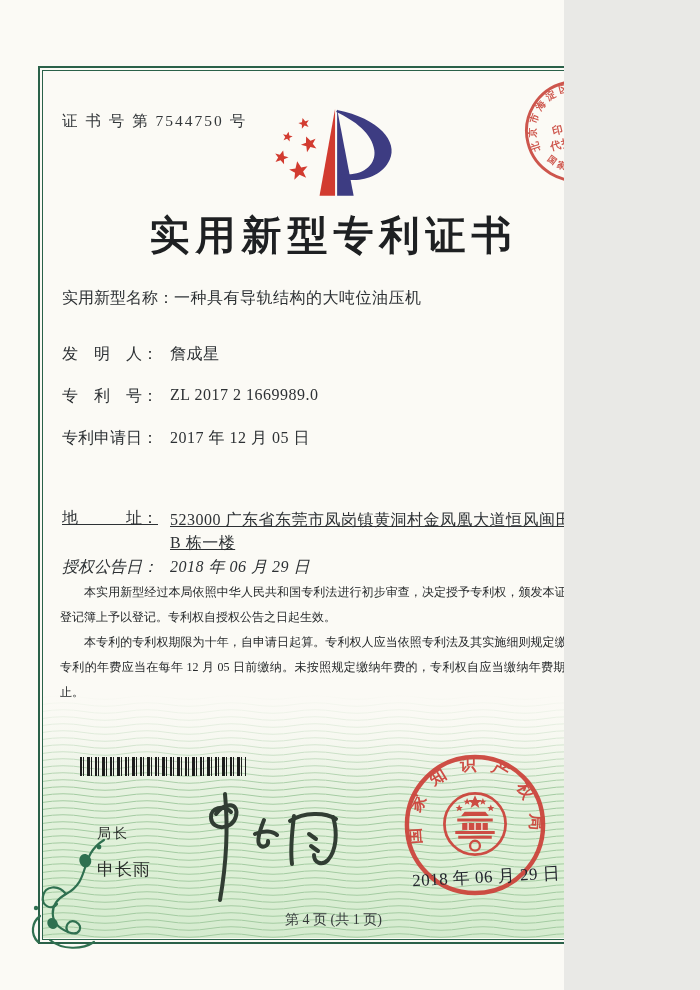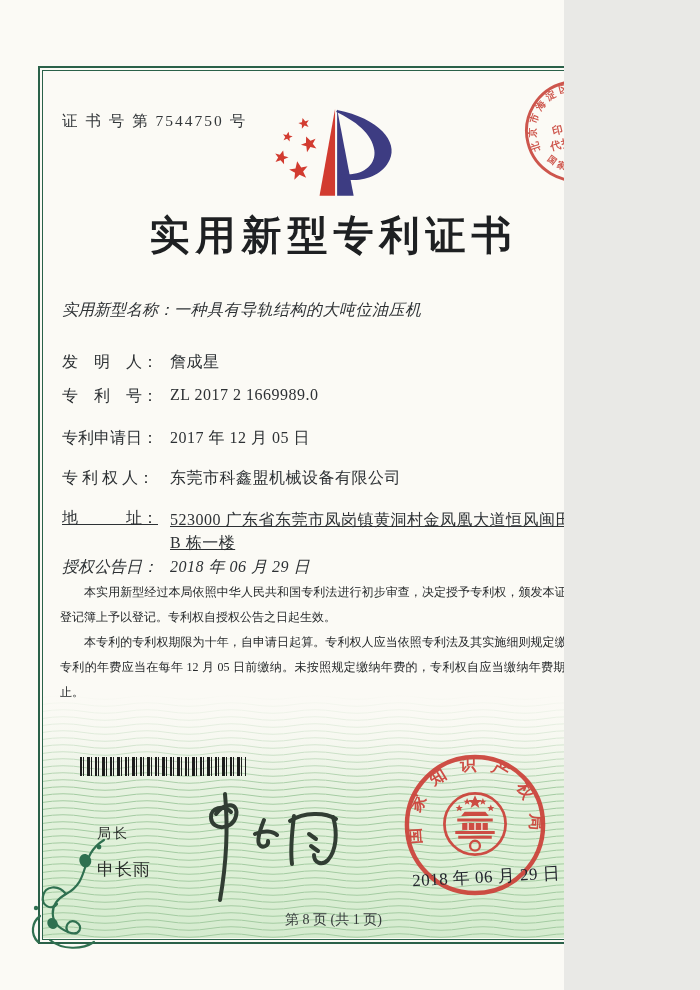--- a/index.html
+++ b/index.html
@@ -106,39 +106,35 @@
     </text>
     <text fill="#c9453b" font-size="9.5" letter-spacing="3.5" font-weight="bold">
       <textPath href="#taxBot" startOffset="50%" text-anchor="middle">国家知识产权局</textPath>
     </text>
     <text x="60" y="58" text-anchor="middle" fill="#c9453b" font-size="11.5" letter-spacing="2" font-weight="bold">印 花 税</text>
     <text x="60" y="74" text-anchor="middle" fill="#c9453b" font-size="11.5" letter-spacing="1" font-weight="bold">代扣专用章</text>
   </svg>
 
   <div class="abs title">实用新型专利证书</div>
 
-  <div class="abs row" style="top:300px;font-style:italic;">
+  <div class="abs row" style="top:288px;">
     <span class="lbl">实用新型名称：</span>
     <span class="val">一种具有导轨结构的大吨位油压机</span>
   </div>
-  <div class="abs row" style="top:352px;">
+  <div class="abs row" style="top:344px;">
     <span class="lbl">发　明　人：</span>
     <span class="val">詹成星</span>
   </div>
   <div class="abs row" style="top:386px;">
     <span class="lbl">专　利　号：</span>
     <span class="val">ZL 2017 2 1669989.0</span>
   </div>
   <div class="abs row" style="top:428px;">
     <span class="lbl">专利申请日：</span>
     <span class="val">2017 年 12 月 05 日</span>
-  </div>
-  <div class="abs row" style="top:468px;">
-    <span class="lbl">专 利 权 人：</span>
-    <span class="val">东莞市科鑫盟机械设备有限公司</span>
   </div>
   <div class="abs row" style="top:508px;text-decoration:underline;">
     <span class="lbl">地　　　址：</span>
     <span class="val addr-val">523000 广东省东莞市凤岗镇黄洞村金凤凰大道恒风闽田工业园 B 栋一楼</span>
   </div>
   <div class="abs row" style="top:557px;font-style:italic;">
     <span class="lbl">授权公告日：</span>
     <span class="val">2018 年 06 月 29 日</span>
   </div>
 
@@ -226,15 +222,15 @@
       <path d="M20,78 C12,84 10,96 18,104"></path>
     </g>
     <g fill="#2f7050">
       <path d="M62,28 C55,21 63,12 69,18 C75,24 68,33 62,28 Z"></path>
       <path d="M30,90 C24,85 29,77 35,81 C41,85 36,94 30,90 Z"></path>
       <circle cx="79" cy="9" r="2.4"></circle>
       <circle cx="16" cy="70" r="2.2"></circle>
     </g>
   </svg>
 
-  <div class="abs footer">第 8 页 (共 1 页)</div>
+  <div class="abs footer">第 4 页 (共 1 页)</div>
 
 </div>
 
 </body></html>

